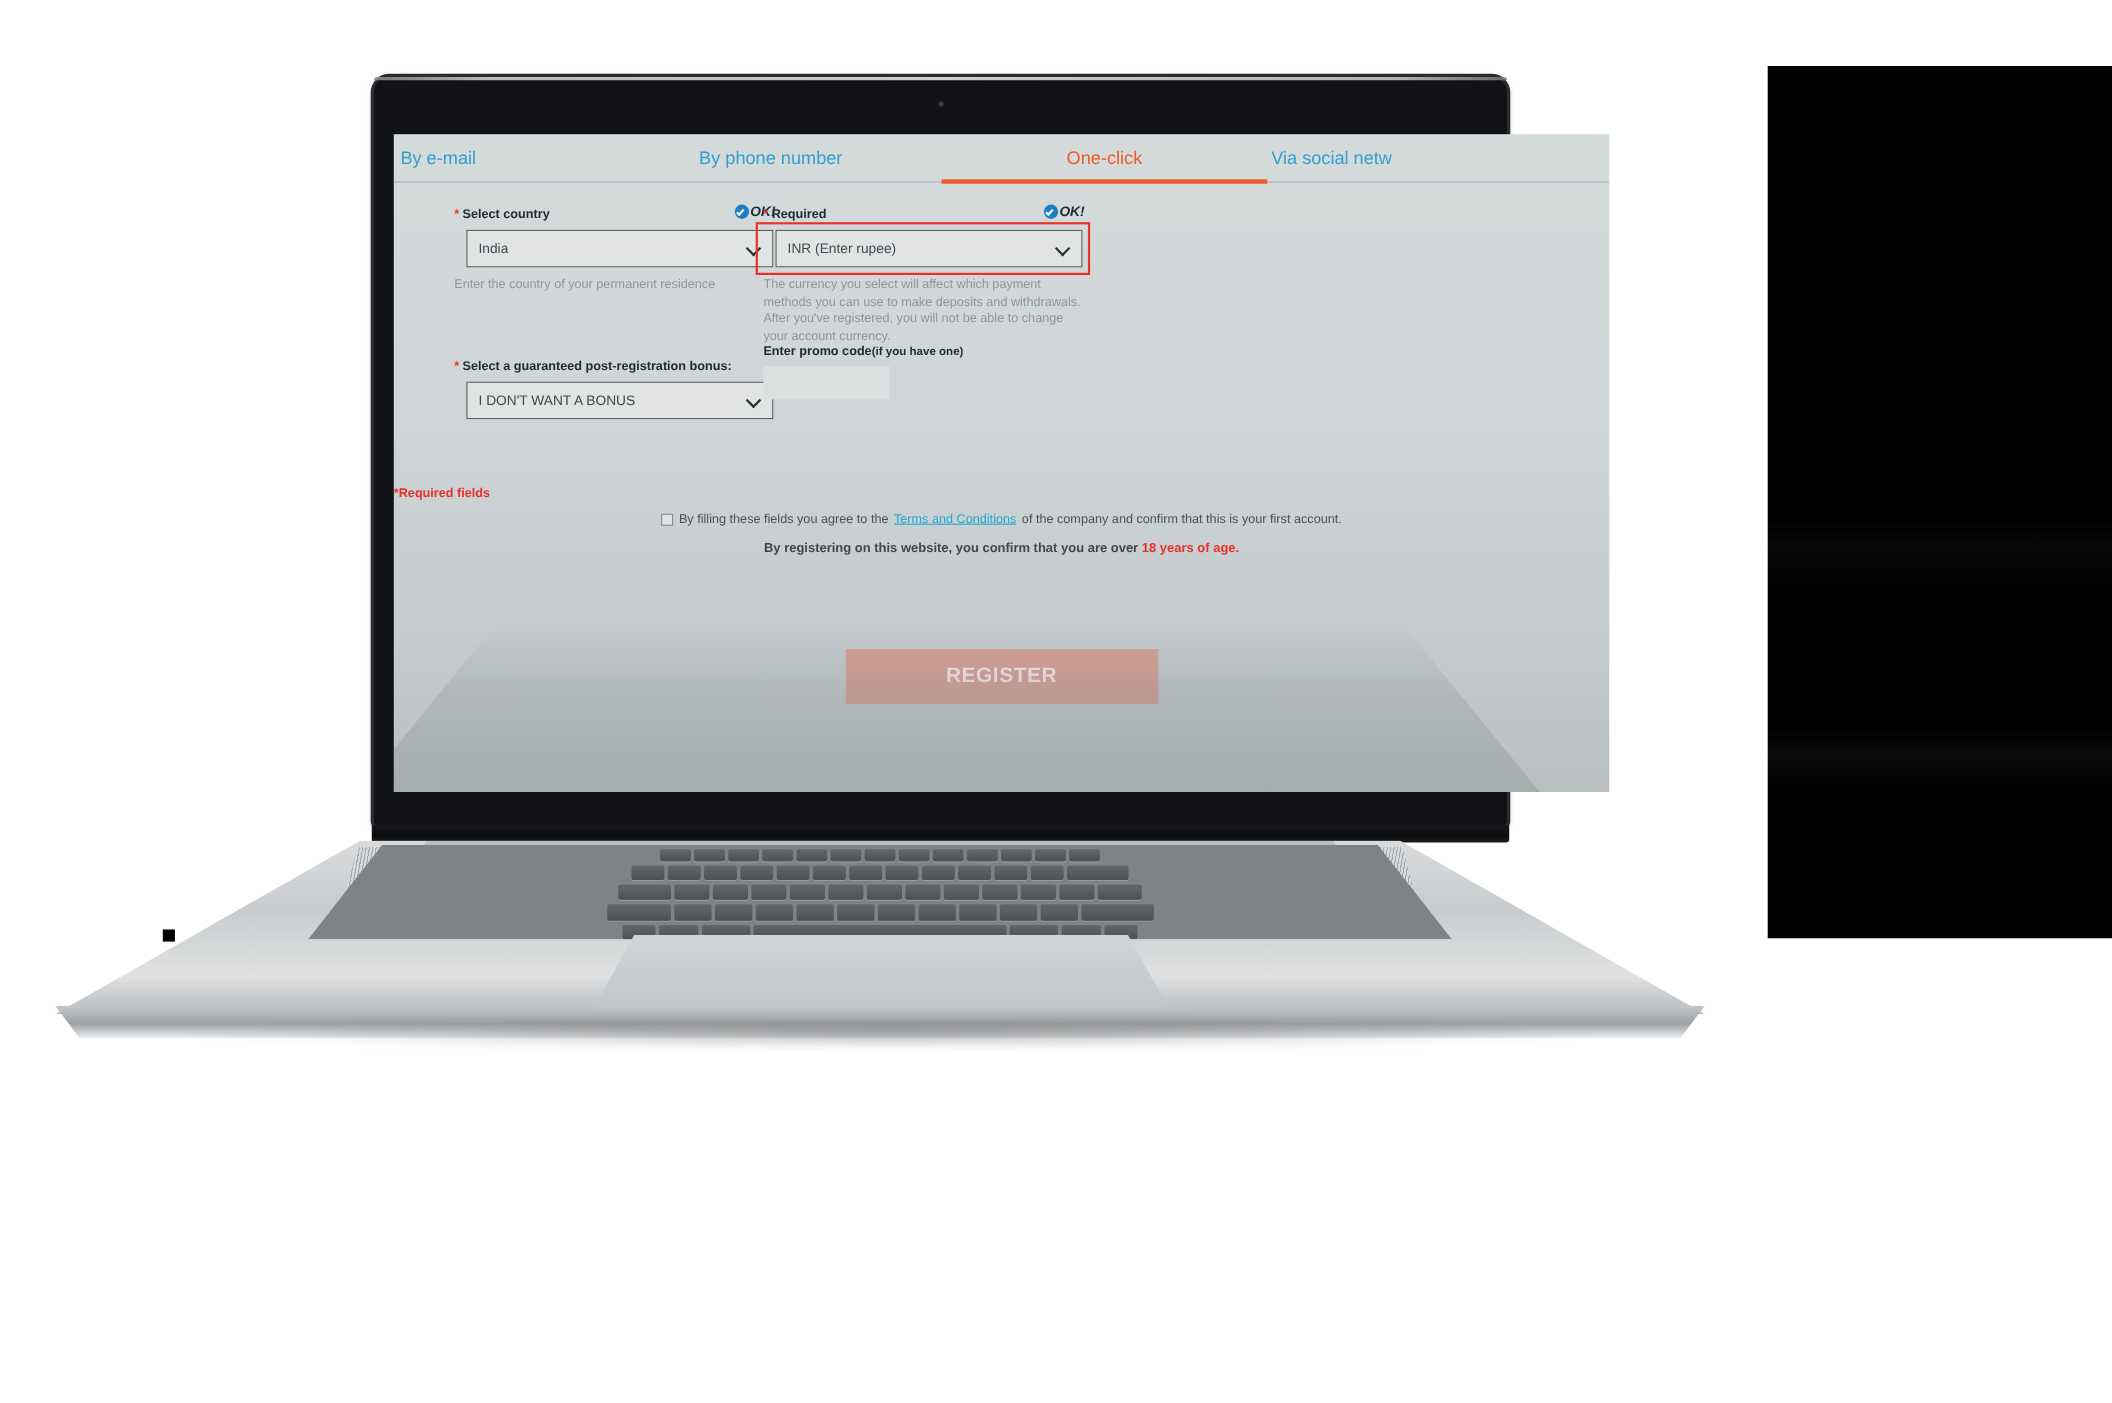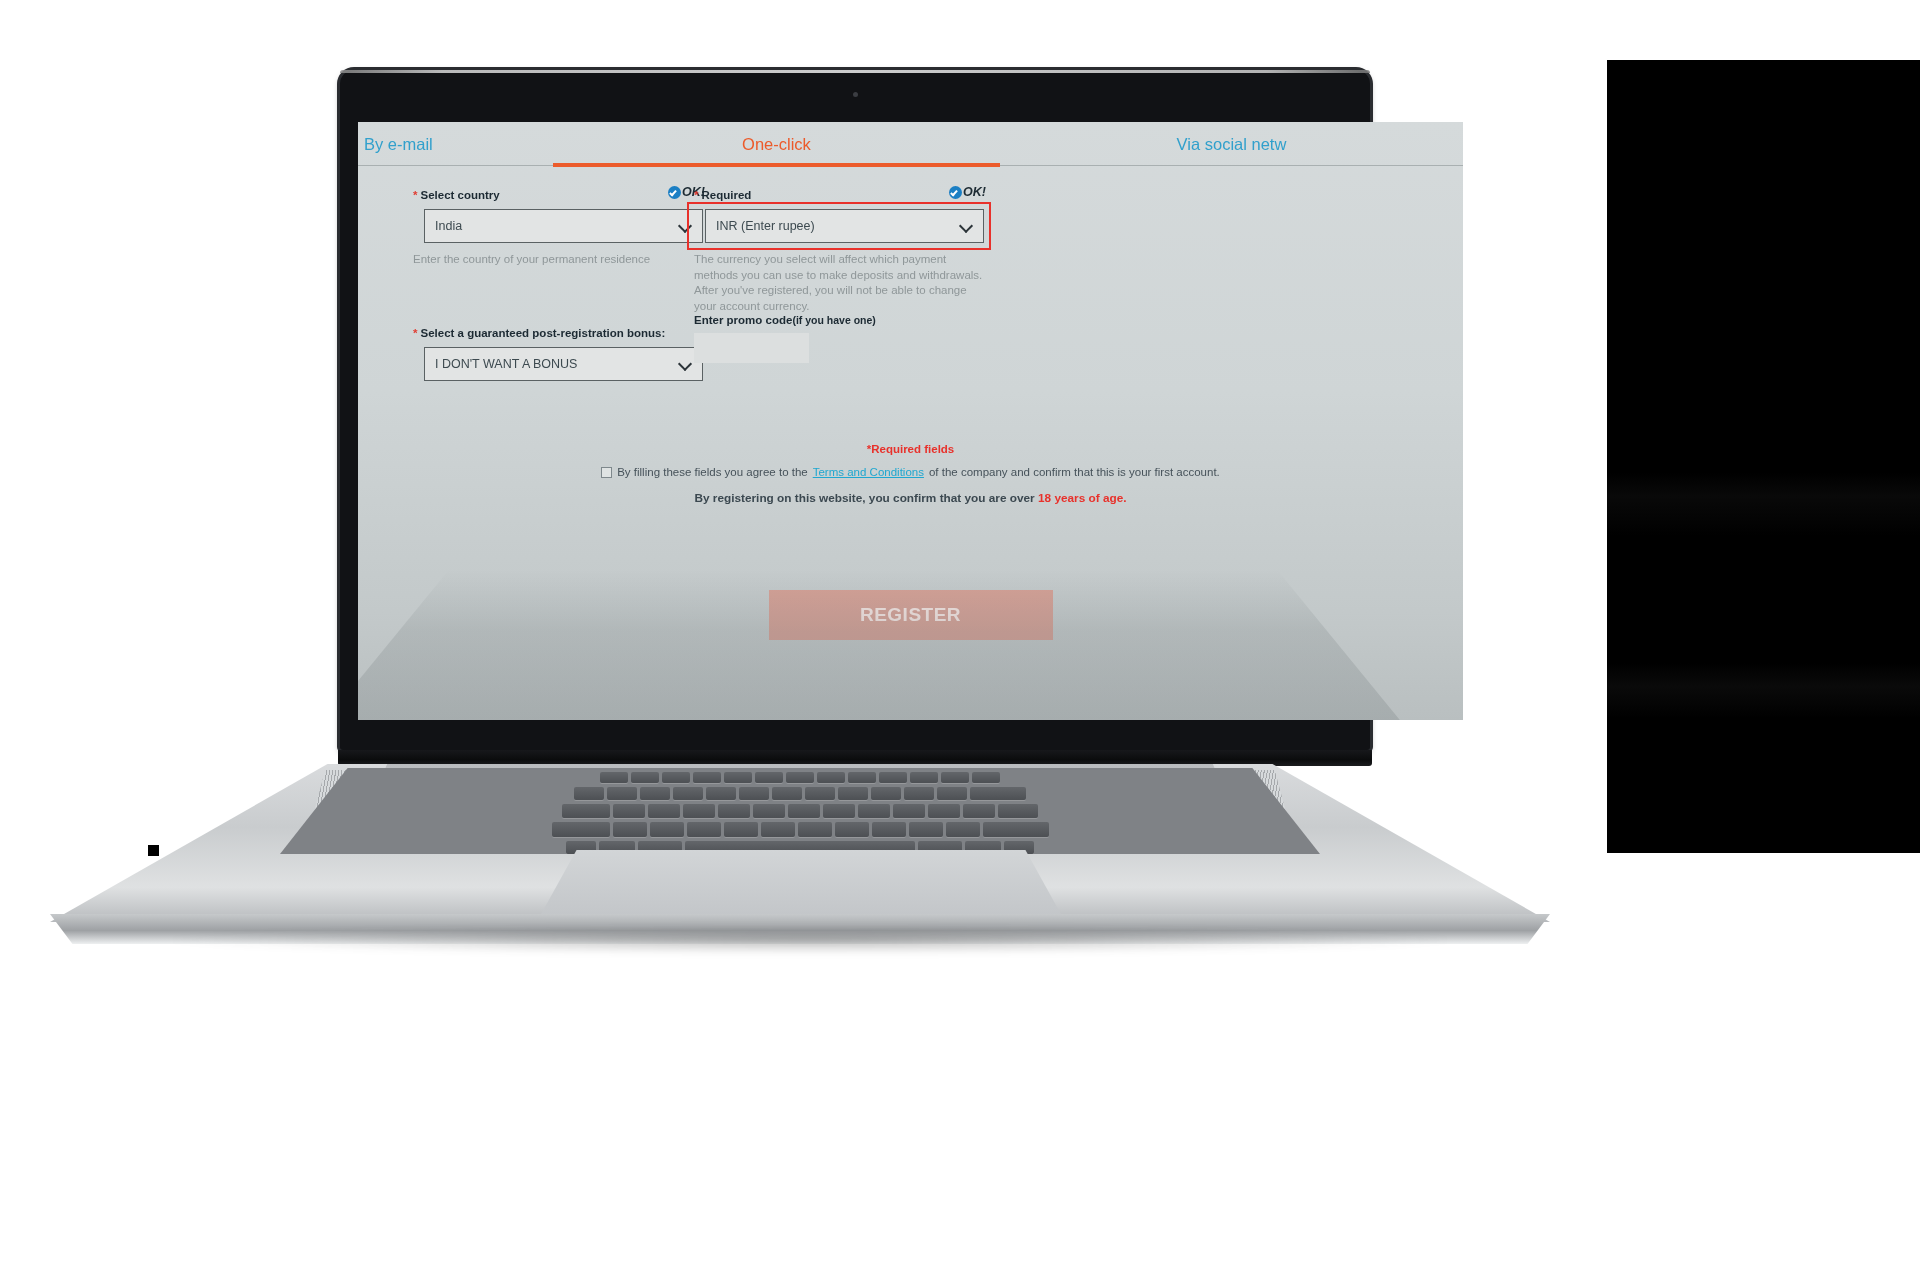--- a/index.html
+++ b/index.html
@@ -126,21 +126,21 @@
   .tab.first { text-align: left; padding-left: 6px; flex: 0 0 185px;}
   .tab.active { color: #ec5b2b; }
   .tab.active::after {
     content: "";
     position: absolute;
     left: 4px; right: 4px;
     bottom: -1px;
     height: 4px;
     background: #ec5b2b;
   }
-  .tab.clipped { text-align: center; padding-right: 4px; overflow: hidden;}
+  .tab.clipped { text-align: left; padding-right: 4px; overflow: hidden;}
 
   
   .form-area {
     position: absolute;
     left: 0; top: 44px;
     width: 100%;
     padding: 0;
   }
   .cols {
     position: relative;
@@ -274,21 +274,21 @@
     color: #3d4a50;
     padding: 0 8px;
     font-family: "Liberation Sans", sans-serif;
   }
 
   
   .required-note {
     position: absolute;
     left: 0; right: 0;
     top: 277px;
-    text-align: center;
+    text-align: left;
     font-size: 11.5px;
     font-weight: bold;
     color: #e8312b;
   }
   .agree-row {
     position: absolute;
     left: 0; right: 0;
     top: 300px;
     display: flex;
     justify-content: center;
@@ -453,20 +453,21 @@
 <div class="laptop">
 
   <div class="lid">
     <div class="lid-top-highlight"></div>
     <div class="camera-dot"></div>
 
     <div class="screen">
 
       <div class="tabbar">
         <div class="tab first">By e-mail</div>
+        <div class="tab">By phone number</div>
         <div class="tab active">One-click</div>
         <div class="tab clipped">Via social netw</div>
       </div>
 
       <div class="form-area">
         <div class="cols">
 
           <div class="col-left">
 
             <div style="margin-top:22px;">

